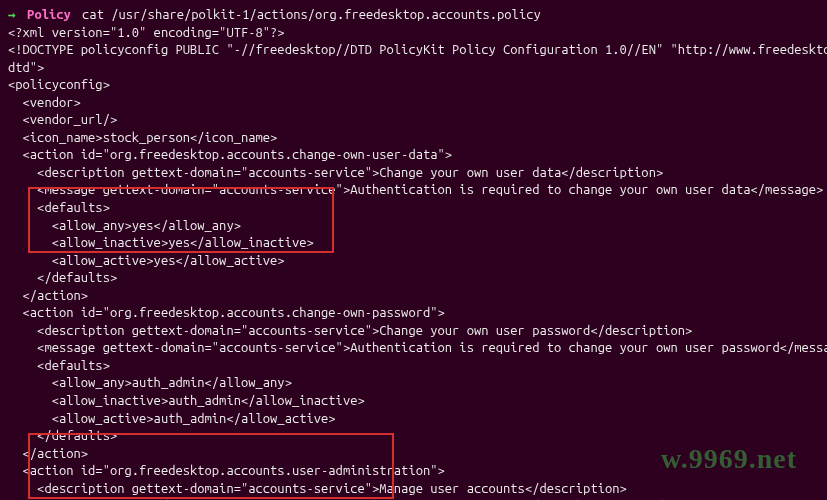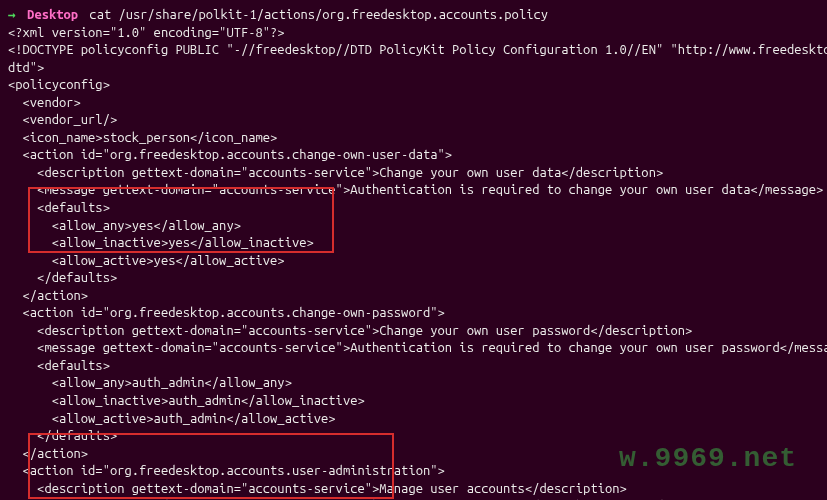--- a/index.html
+++ b/index.html
@@ -26,34 +26,34 @@
   .red-box {
     position: absolute;
     border: 2px solid #d62d2d;
     background: transparent;
     pointer-events: none;
   }
   .watermark {
     position: absolute;
     right: 30px;
     bottom: 22px;
-    font-family: Liberation Mono, monospace;
+    font-family: Liberation Serif, serif;
     font-size: 28px;
     font-weight: bold;
     color: rgba(60,170,70,0.55);
     letter-spacing: 1px;
     pointer-events: none;
   }
 </style>
 </head>
 <body>
 
 <div>
   <span class="prompt-arrow">→</span>
-  <span class="prompt-host">Desktop</span>
+  <span class="prompt-host">Policy</span>
   <span>cat /usr/share/polkit-1/actions/org.freedesktop.accounts.policy</span>
 </div>
 
 <pre><span>&lt;?xml version="1.0" encoding="UTF-8"?&gt;</span>
 <span>&lt;!DOCTYPE policyconfig PUBLIC "-//freedesktop//DTD PolicyKit Policy Configuration 1.0//EN" "http://www.freedesktop.o</span>
 <span>dtd"&gt;</span>
 <span>&lt;policyconfig&gt;</span>
 <span>  &lt;vendor&gt;</span>
 <span>  &lt;vendor_url/&gt;</span>
 <span>  &lt;icon_name&gt;stock_person&lt;/icon_name&gt;</span>

